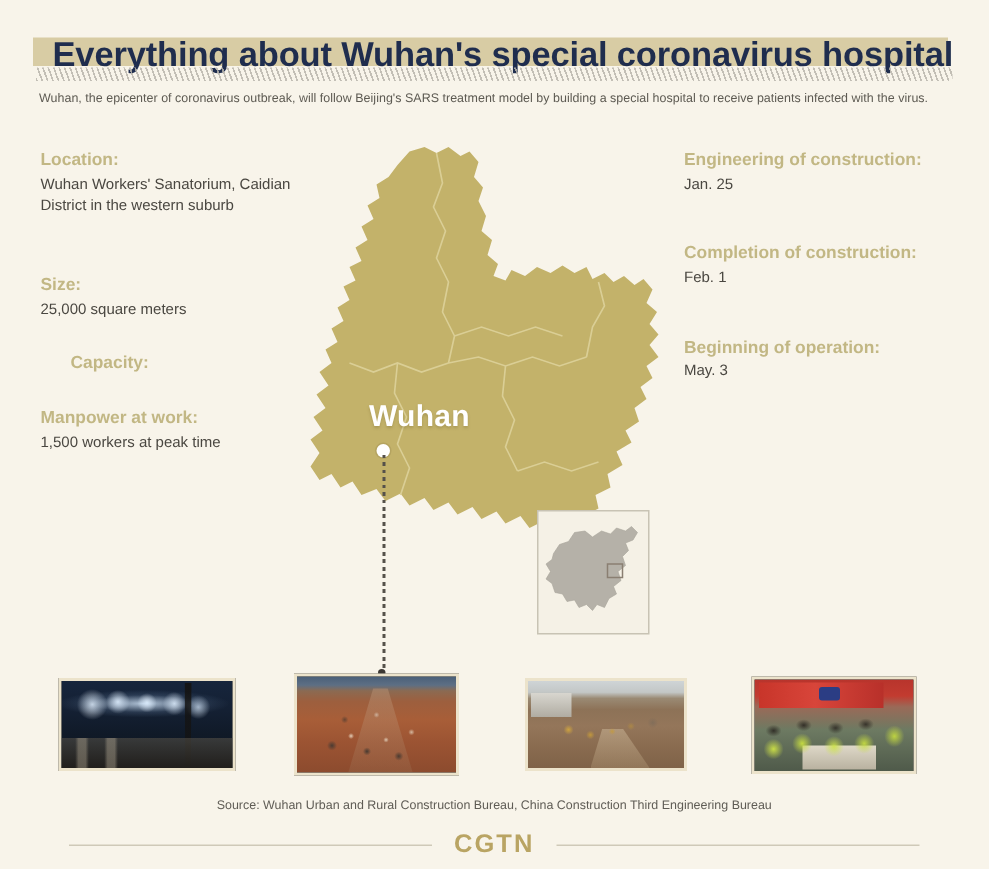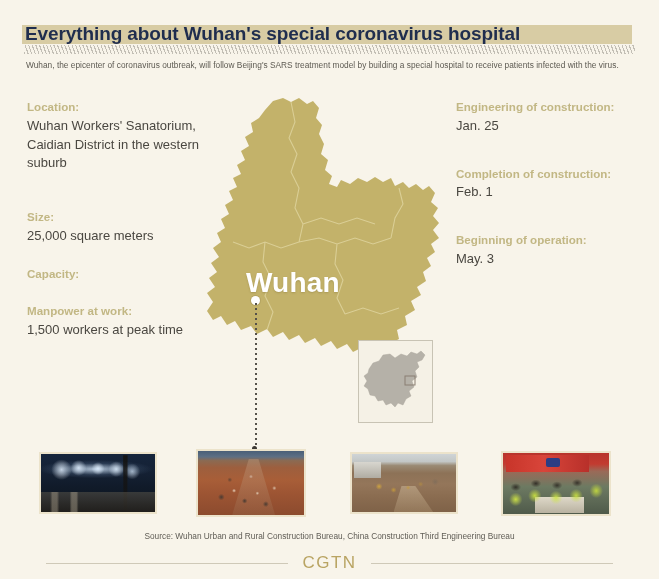--- a/index.html
+++ b/index.html
@@ -27,22 +27,22 @@
     height: 30px;
   }
   .title-band {
     position: absolute;
     left: 22px; top: 11px;
     width: 610px; height: 19px;
     background: #d8cca4;
   }
   .title-text {
     position: absolute;
-    left: 25px; top: 9px;
-    font-size: 19px;
+    left: 35px; top: 9px;
+    font-size: 23px;
     font-weight: bold;
     color: #1f2d4e;
     letter-spacing: -0.1px;
     white-space: nowrap;
   }
   .hatch-rule {
     position: absolute;
     left: 24px; top: 45px;
     width: 611px; height: 9px;
     background-image: repeating-linear-gradient(
@@ -69,41 +69,41 @@
 
   .fact { margin-bottom: 16px; }
   .fact-label {
     font-size: 11.6px;
     font-weight: bold;
     color: #c2b784;
     line-height: 1.45;
     margin-bottom: 1px;
   }
   .fact-value {
-    font-size: 13px;
+    font-size: 10px;
     color: #4a4741;
     line-height: 1.45;
   }
   .fact-col.right .fact { margin-bottom: 30px; }
   .fact-col.left  .fact.f-loc  { margin-bottom: 36px; }
   .fact-col.left  .fact.f-size { margin-bottom: 20px; }
-  .fact-col.left  .fact.f-cap  { margin-bottom: 20px; }
+  .fact-col.left  .fact.f-cap  { margin-bottom: 20px; margin-left: 20px; }
 
   
   .map-area {
     position: absolute;
     left: 195px; top: 92px;
     width: 260px; height: 350px;
   }
   .map-area svg { display: block; }
 
   .city-label {
     position: absolute;
     left: 246px; top: 267px;
-    font-size: 28px;
+    font-size: 20px;
     font-weight: bold;
     color: #ffffff;
     letter-spacing: 0.2px;
     text-shadow: 0 1px 2px rgba(120,105,50,0.35);
   }
   .city-dot {
     position: absolute;
     left: 251px; top: 296px;
     width: 9px; height: 9px;
     border-radius: 50%;
@@ -268,21 +268,21 @@
     left: 0; top: 551px;
     width: 659px;
     height: 24px;
     display: flex;
     align-items: center;
     justify-content: center;
   }
   .logo-rule { height: 1px; background: #cfc9b8; flex: 0 0 242px; }
   .logo-text {
     font-size: 17px;
-    font-weight: normal;
+    font-weight: bold;
     color: #b9a463;
     letter-spacing: 1.4px;
     padding: 0 15px;
   }
 </style>
 </head>
 <body>
 
 <div id="infographic">
 

